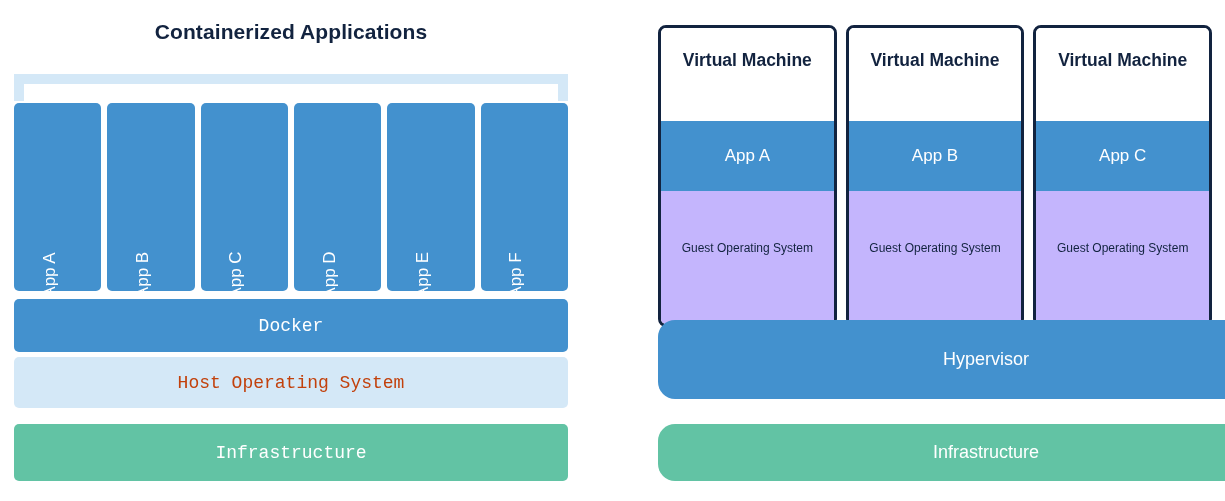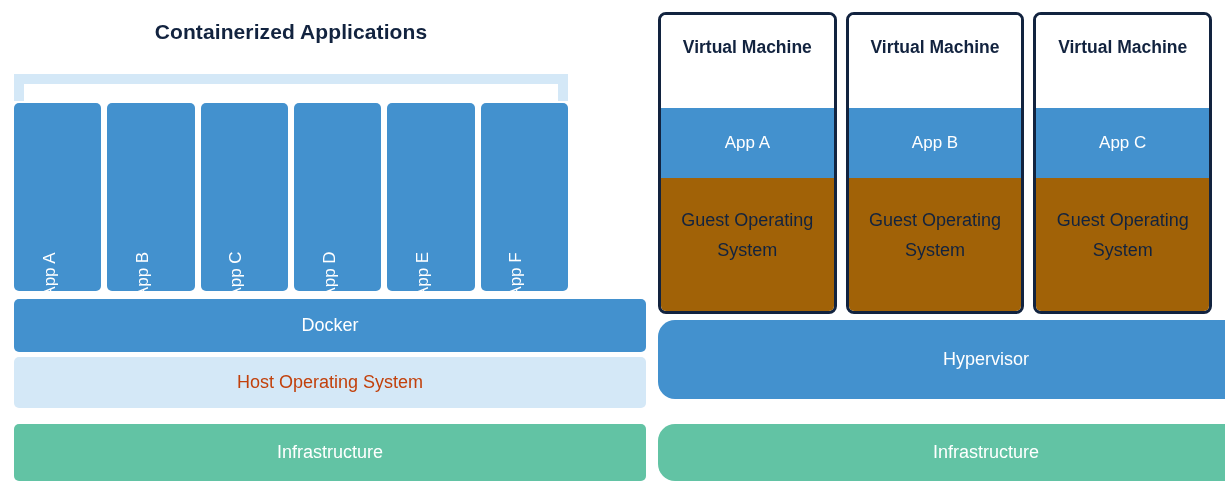--- a/index.html
+++ b/index.html
@@ -81,26 +81,27 @@
     transform-origin: center bottom;
     white-space: nowrap;
     color: #ffffff;
     font-size: 17px;
     line-height: 1;
   }
 
   .stack-bar {
     position: absolute;
     left: 14px;
-    width: 632px;
+    width: 554px;
     border-radius: 5px;
     display: flex;
     align-items: center;
     justify-content: center;
     font-size: 18px;
+    font-family: Liberation Mono, monospace;
   }
   #docker-bar {
     top: 299px;
     height: 53px;
     background: #4391ce;
     color: #ffffff;
   }
   #host-os-bar {
     top: 357px;
     height: 51px;
@@ -111,21 +112,21 @@
     top: 424px;
     height: 57px;
     background: #62c3a4;
     color: #ffffff;
   }
 
   
   .vm-row {
     position: absolute;
     left: 58px;
-    top: 12px;
+    top: 25px;
     width: 554px;
     height: 302px;
     display: flex;
     gap: 9px;
   }
   .vm-box {
     flex: 1 1 0;
     border: 3px solid #12233f;
     border-radius: 8px;
     overflow: hidden;
@@ -149,23 +150,23 @@
     height: 70px;
     background: #4391ce;
     color: #ffffff;
     font-size: 17px;
     display: flex;
     align-items: center;
     justify-content: center;
   }
   .vm-guest {
     flex: 1 1 auto;
-    background: #a16207;
+    background: #c4b5fd;
     color: #12233f;
-    font-size: 18px;
+    font-size: 12px;
     line-height: 1.65;
     display: flex;
     align-items: center;
     justify-content: center;
     text-align: center;
     padding-bottom: 18px;
     box-sizing: border-box;
   }
 
   .vm-stack-bar {

